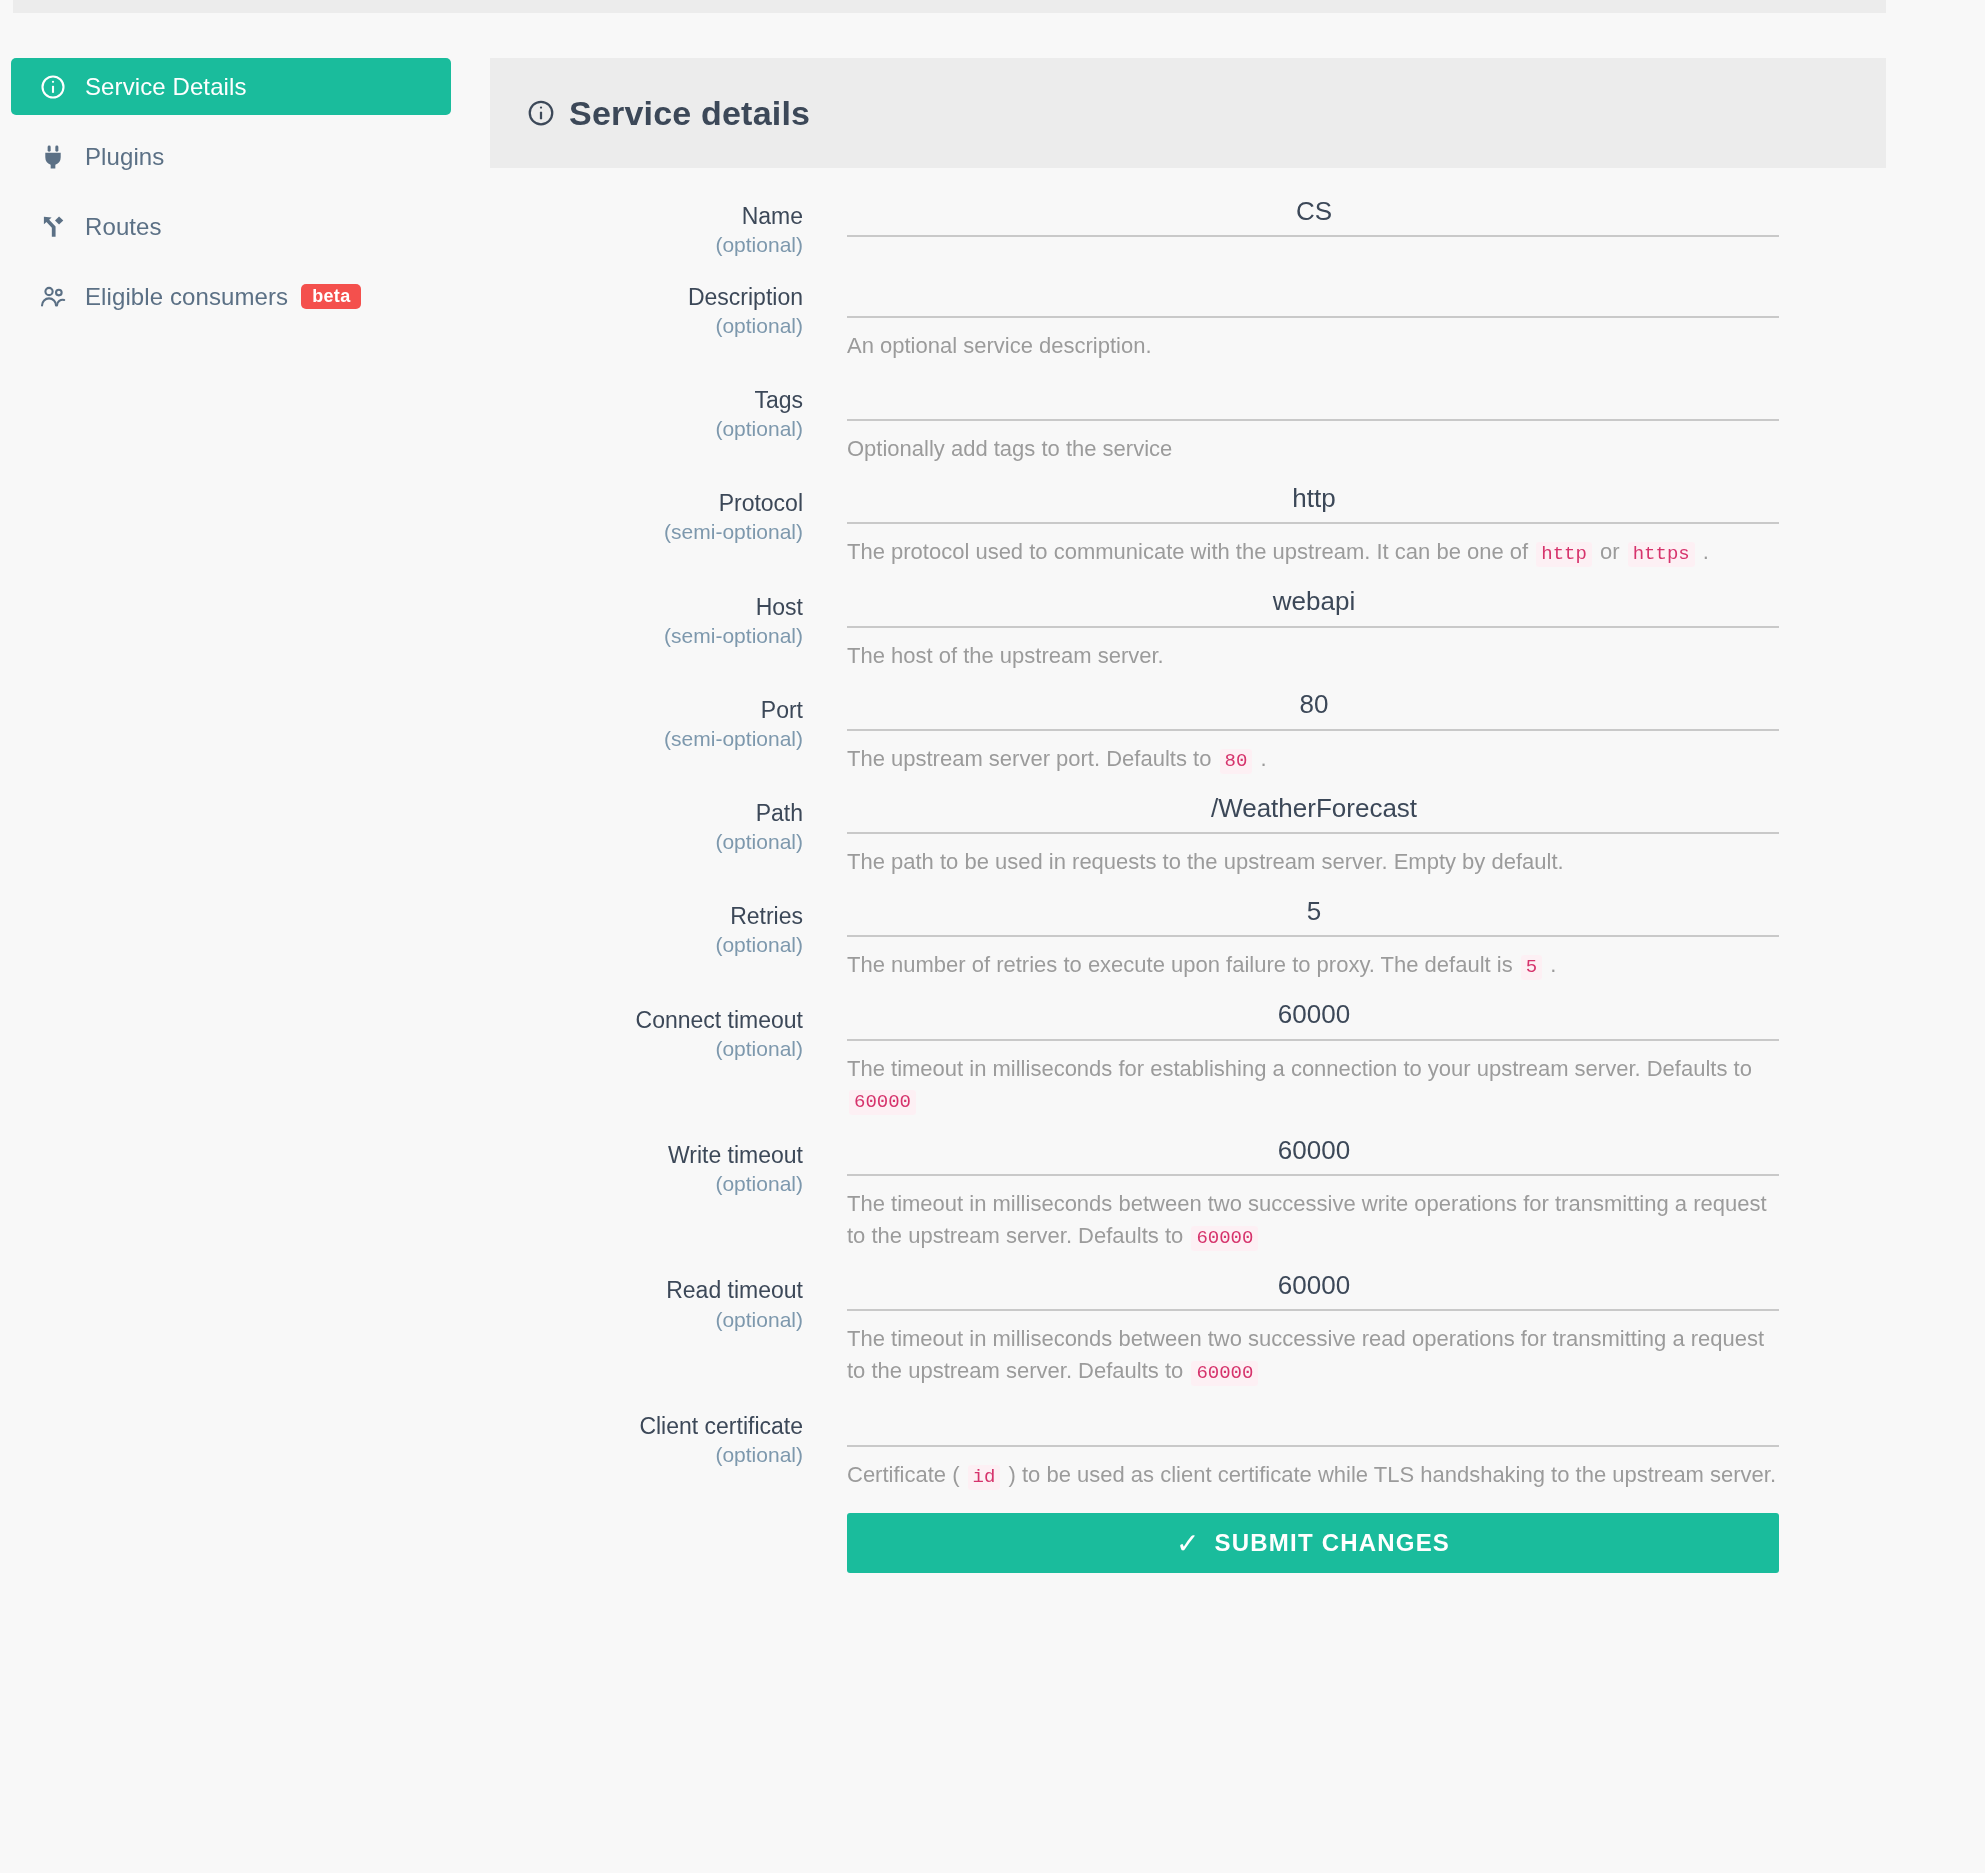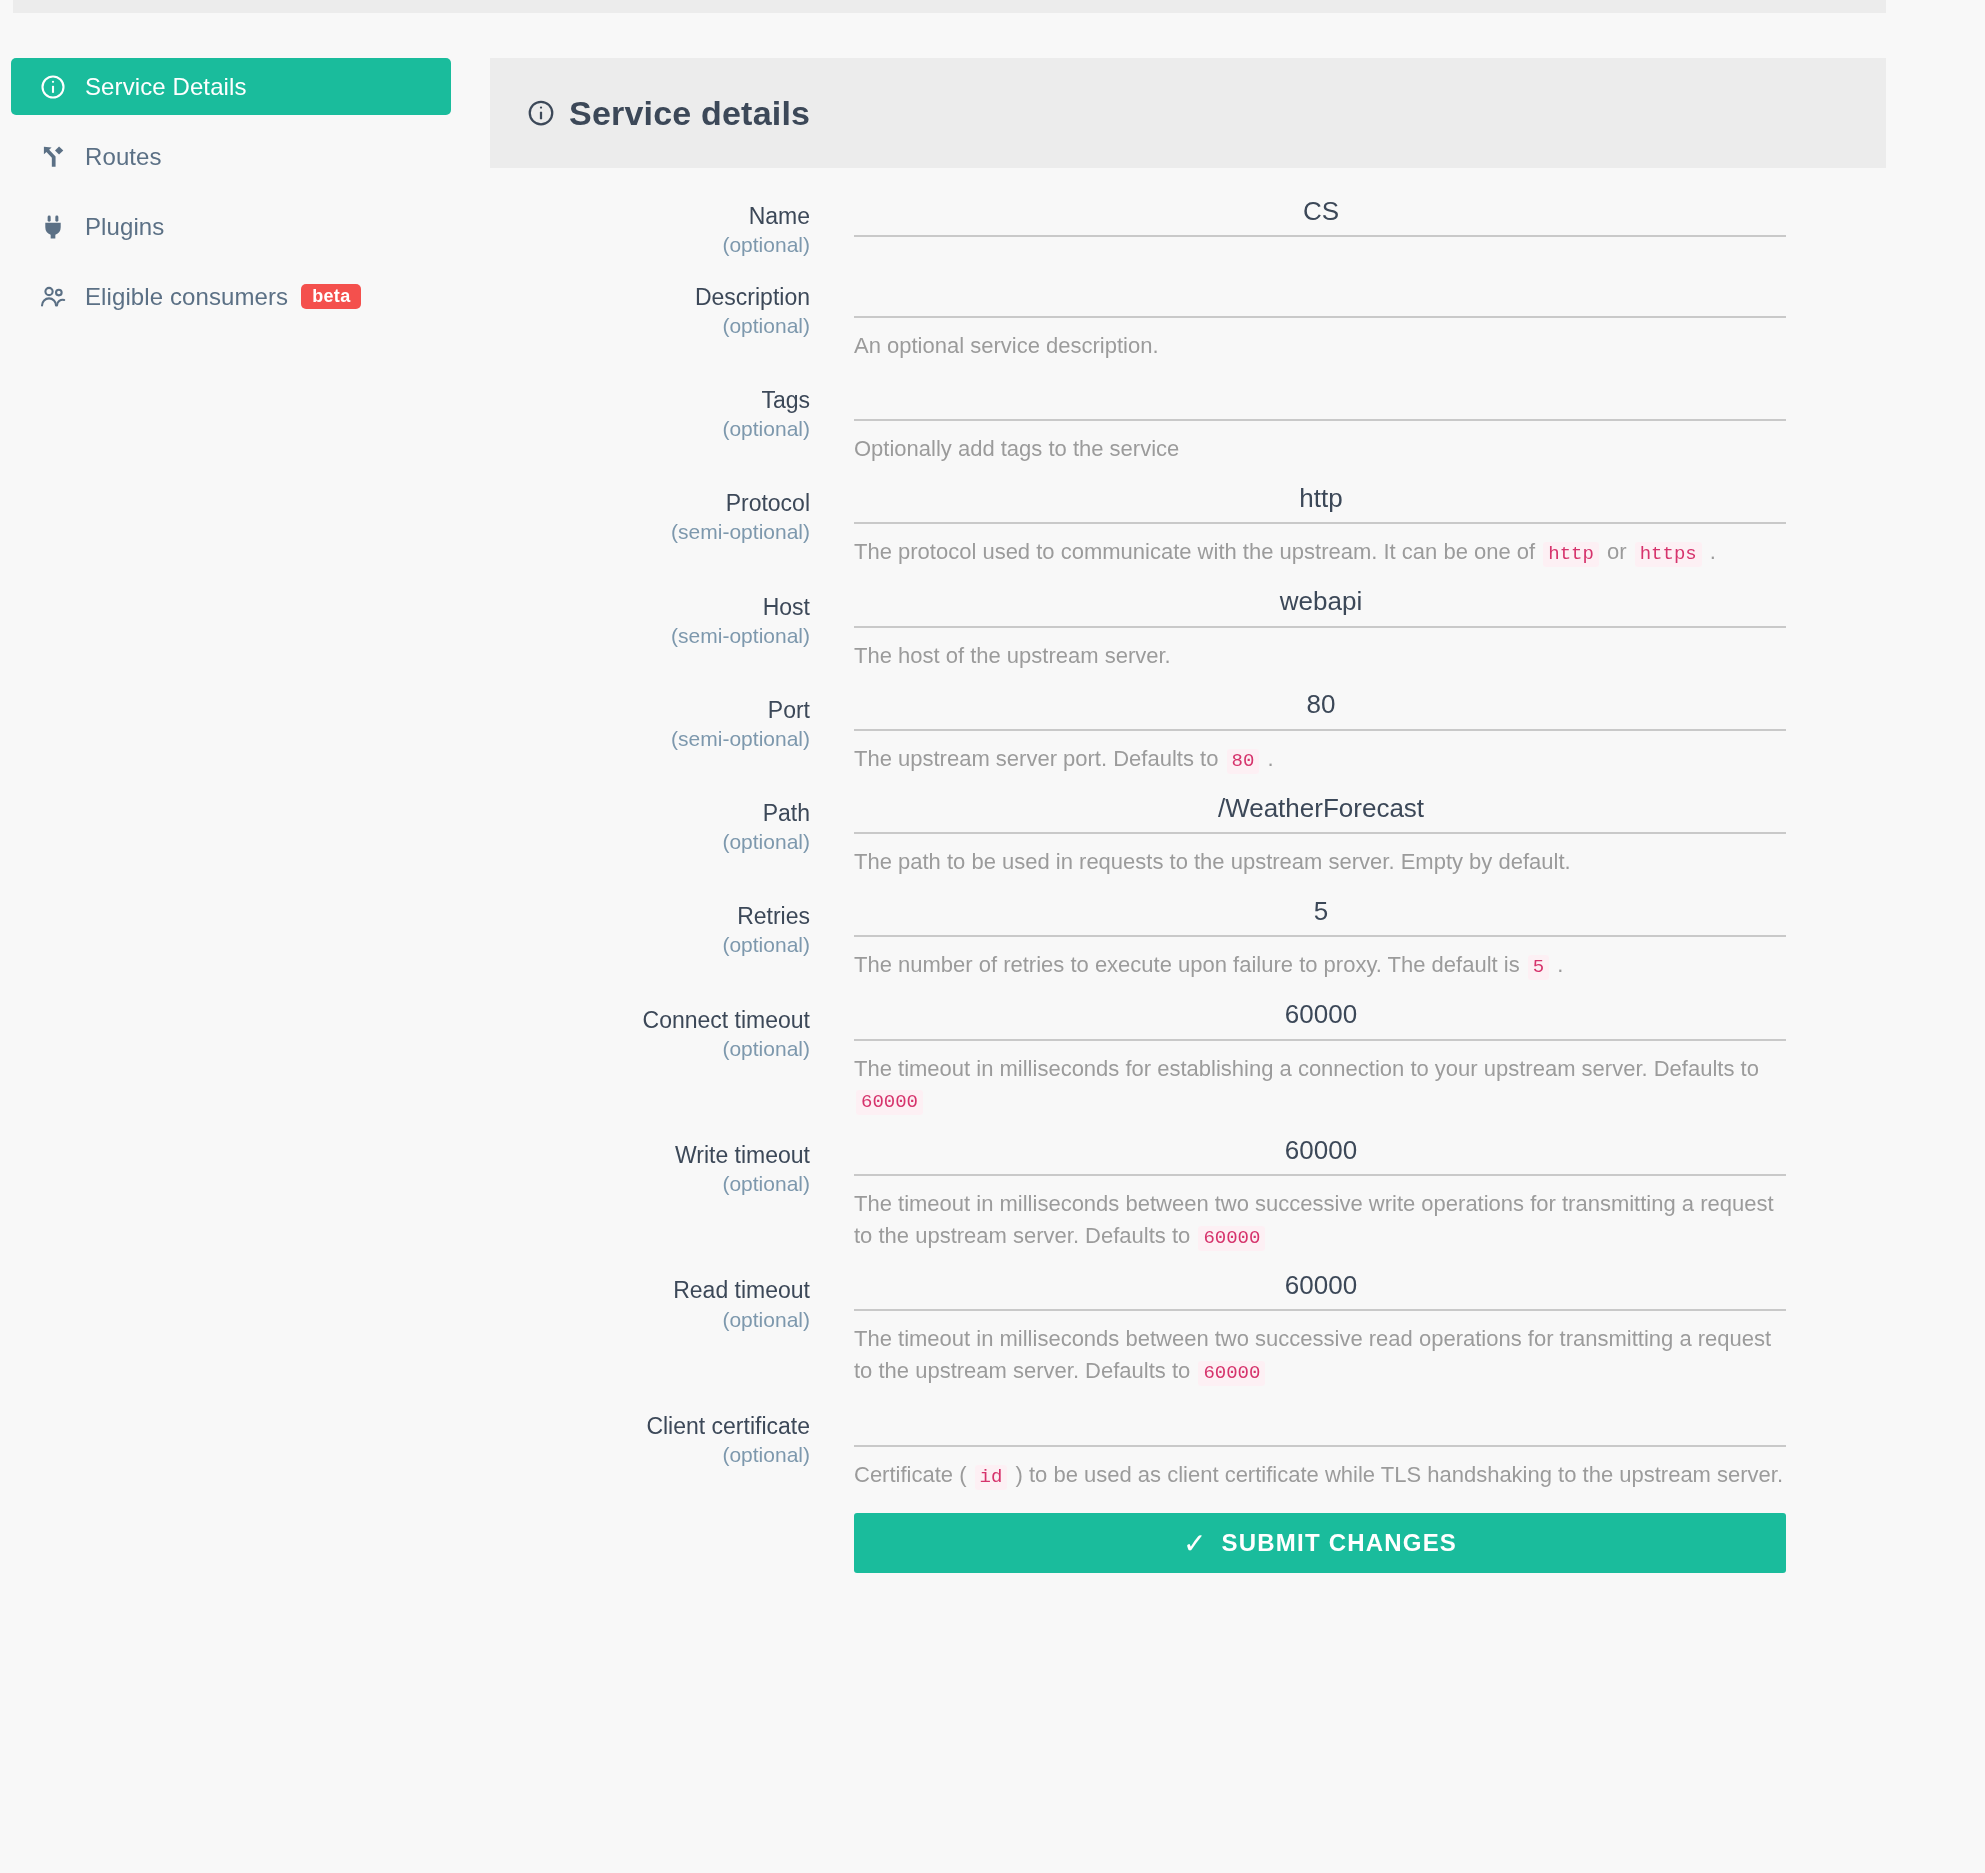--- a/index.html
+++ b/index.html
@@ -111,21 +111,21 @@
     font-size: 34px;
     font-weight: bold;
     color: #3c4858;
     letter-spacing: 0.2px;
   }
 
   
   .form {
     position: absolute;
     top: 196px;
-    left: 16px;
+    left: 9px;
     width: 1400px;
   }
 
   .field {
     display: flex;
     width: 100%;
     margin-bottom: 18px;
   }
 
   .field-label {
@@ -234,35 +234,35 @@
       <circle cx="12" cy="12" r="9"></circle>
       <line x1="12" y1="11" x2="12" y2="17"></line>
       <circle cx="12" cy="7.6" r="0.95" fill="#ffffff" stroke="none"></circle>
           </svg>
         </span>
         <span>Service Details</span>
       </div>
       <div class="nav-item">
         <span class="nav-icon">
           <svg width="28" height="28" viewBox="0 0 24 24" fill="#5b7085">
-      <path d="M4.2 3.2 L4.2 9.6 L6.4 7.8 L11 12.6 L11 20.4 L14.2 20.4 L14.2 11.5 L8.7 5.7 L10.8 3.8 Z"></path>
-      <path d="M17.2 3.0 L20.8 6.4 L17.2 9.8 L13.7 6.4 Z"></path>
-          </svg>
-        </span>
-        <span>Routes</span>
-      </div>
-      <div class="nav-item">
-        <span class="nav-icon">
-          <svg width="28" height="28" viewBox="0 0 24 24" fill="#5b7085">
       <rect x="7.4" y="2.2" width="2.6" height="5.2" rx="1.2"></rect>
       <rect x="14" y="2.2" width="2.6" height="5.2" rx="1.2"></rect>
       <path d="M5.4 8.4 h13.2 v3.9 a6.6 6.6 0 0 1 -4.6 6.3 v3.2 h-4 v-3.2 a6.6 6.6 0 0 1 -4.6 -6.3 Z"></path>
           </svg>
         </span>
         <span>Plugins</span>
+      </div>
+      <div class="nav-item">
+        <span class="nav-icon">
+          <svg width="28" height="28" viewBox="0 0 24 24" fill="#5b7085">
+      <path d="M4.2 3.2 L4.2 9.6 L6.4 7.8 L11 12.6 L11 20.4 L14.2 20.4 L14.2 11.5 L8.7 5.7 L10.8 3.8 Z"></path>
+      <path d="M17.2 3.0 L20.8 6.4 L17.2 9.8 L13.7 6.4 Z"></path>
+          </svg>
+        </span>
+        <span>Routes</span>
       </div>
       <div class="nav-item">
         <span class="nav-icon">
           <svg width="28" height="28" viewBox="0 0 24 24" fill="none" stroke="#5b7085" stroke-width="1.8" stroke-linecap="round">
       <circle cx="8.6" cy="7.3" r="3.1"></circle>
       <path d="M2.6 19.2 a6 6 0 0 1 12 0"></path>
       <circle cx="17" cy="8.2" r="2.4"></circle>
       <path d="M15.4 19.2 a5 5 0 0 1 6.2 -4.7"></path>
           </svg>
         </span>

